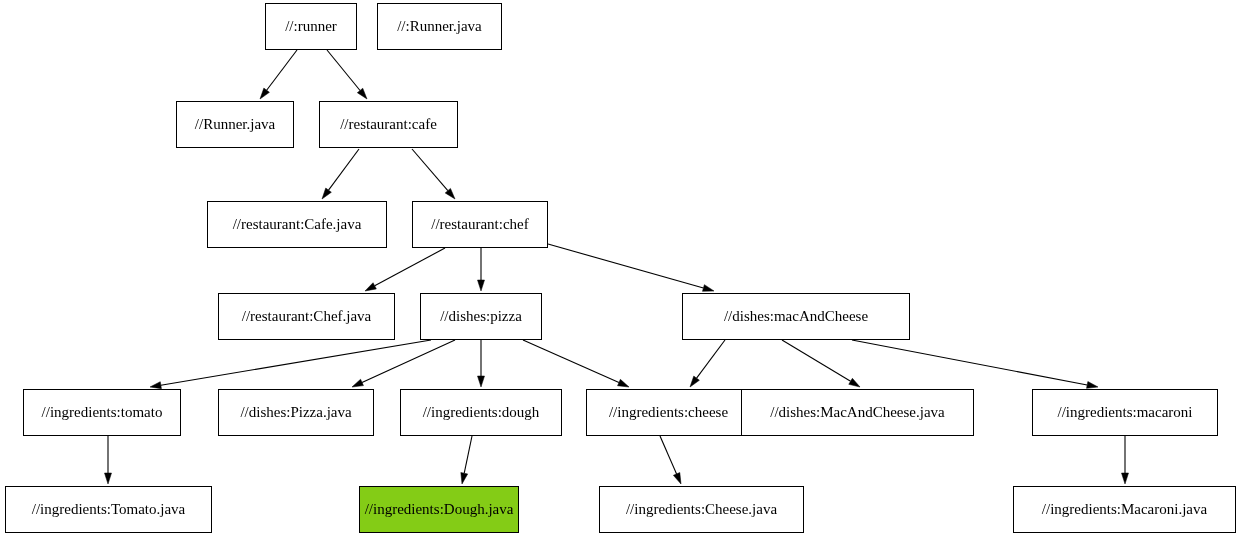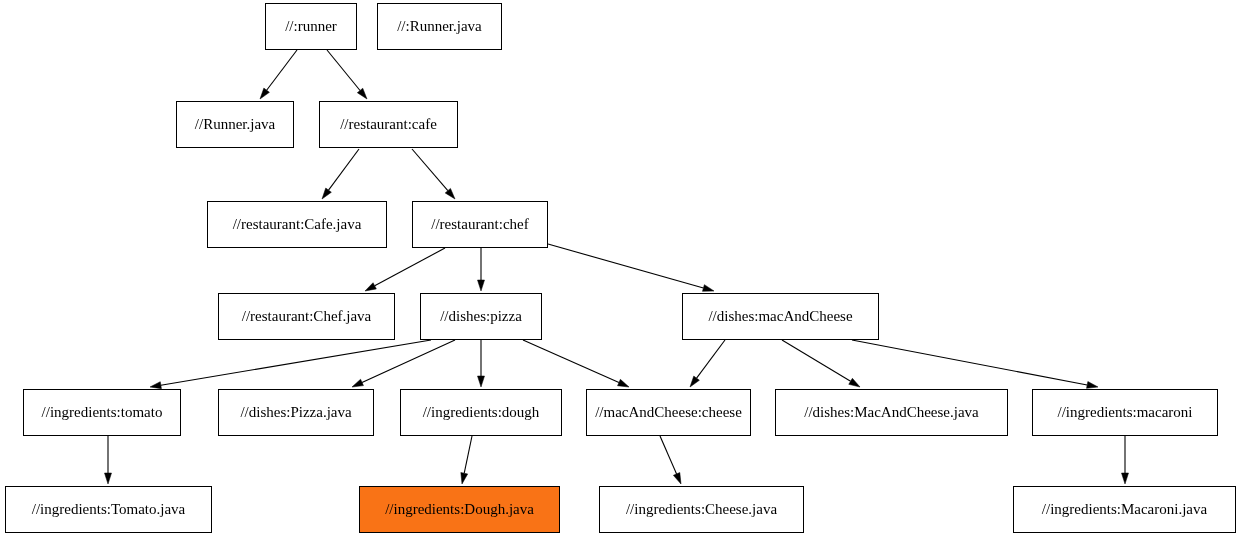--- a/index.html
+++ b/index.html
@@ -152,45 +152,45 @@
       </div>
       <div class="node-box" style="left: 412px; top: 201px; width: 136px; height: 47px; border-color: rgb(0, 0, 0); background: rgb(255, 255, 255);">
         <span class="node-label">//restaurant:chef</span>
       </div>
       <div class="node-box" style="left: 218px; top: 293px; width: 177px; height: 47px; border-color: rgb(0, 0, 0); background: rgb(255, 255, 255);">
         <span class="node-label">//restaurant:Chef.java</span>
       </div>
       <div class="node-box" style="left: 420px; top: 293px; width: 122px; height: 47px; border-color: rgb(0, 0, 0); background: rgb(255, 255, 255);">
         <span class="node-label">//dishes:pizza</span>
       </div>
-      <div class="node-box" style="left: 682px; top: 293px; width: 197px; height: 47px; border-color: rgb(0, 0, 0); background: rgb(255, 255, 255);">
+      <div class="node-box" style="left: 682px; top: 293px; width: 228px; height: 47px; border-color: rgb(0, 0, 0); background: rgb(255, 255, 255);">
         <span class="node-label">//dishes:macAndCheese</span>
       </div>
       <div class="node-box" style="left: 23px; top: 389px; width: 158px; height: 47px; border-color: rgb(0, 0, 0); background: rgb(255, 255, 255);">
         <span class="node-label">//ingredients:tomato</span>
       </div>
       <div class="node-box" style="left: 218px; top: 389px; width: 156px; height: 47px; border-color: rgb(0, 0, 0); background: rgb(255, 255, 255);">
         <span class="node-label">//dishes:Pizza.java</span>
       </div>
       <div class="node-box" style="left: 400px; top: 389px; width: 162px; height: 47px; border-color: rgb(0, 0, 0); background: rgb(255, 255, 255);">
         <span class="node-label">//ingredients:dough</span>
       </div>
       <div class="node-box" style="left: 586px; top: 389px; width: 165px; height: 47px; border-color: rgb(0, 0, 0); background: rgb(255, 255, 255);">
-        <span class="node-label">//macAndCheese:cheese</span>
+        <span class="node-label">//ingredients:cheese</span>
       </div>
-      <div class="node-box" style="left: 775px; top: 389px; width: 233px; height: 47px; border-color: rgb(0, 0, 0); background: rgb(255, 255, 255);">
+      <div class="node-box" style="left: 741px; top: 389px; width: 233px; height: 47px; border-color: rgb(0, 0, 0); background: rgb(255, 255, 255);">
         <span class="node-label">//dishes:MacAndCheese.java</span>
       </div>
       <div class="node-box" style="left: 1032px; top: 389px; width: 186px; height: 47px; border-color: rgb(0, 0, 0); background: rgb(255, 255, 255);">
         <span class="node-label">//ingredients:macaroni</span>
       </div>
       <div class="node-box" style="left: 5px; top: 486px; width: 207px; height: 47px; border-color: rgb(0, 0, 0); background: rgb(255, 255, 255);">
         <span class="node-label">//ingredients:Tomato.java</span>
       </div>
-      <div class="node-box" style="left: 359px; top: 486px; width: 201px; height: 47px; border-color: rgb(0, 0, 0); background: #f97316;">
+      <div class="node-box" style="left: 359px; top: 486px; width: 160px; height: 47px; border-color: rgb(0, 0, 0); background: #84cc16;">
         <span class="node-label">//ingredients:Dough.java</span>
       </div>
       <div class="node-box" style="left: 583px; top: 486px; width: 205px; height: 47px; border-color: rgb(0, 0, 0); background: rgb(255, 255, 255); margin-left: 16px;">
         <span class="node-label">//ingredients:Cheese.java</span>
       </div>
       <div class="node-box" style="left: 1013px; top: 486px; width: 223px; height: 47px; border-color: rgb(0, 0, 0); background: rgb(255, 255, 255);">
         <span class="node-label">//ingredients:Macaroni.java</span>
       </div>
     </div>
 

